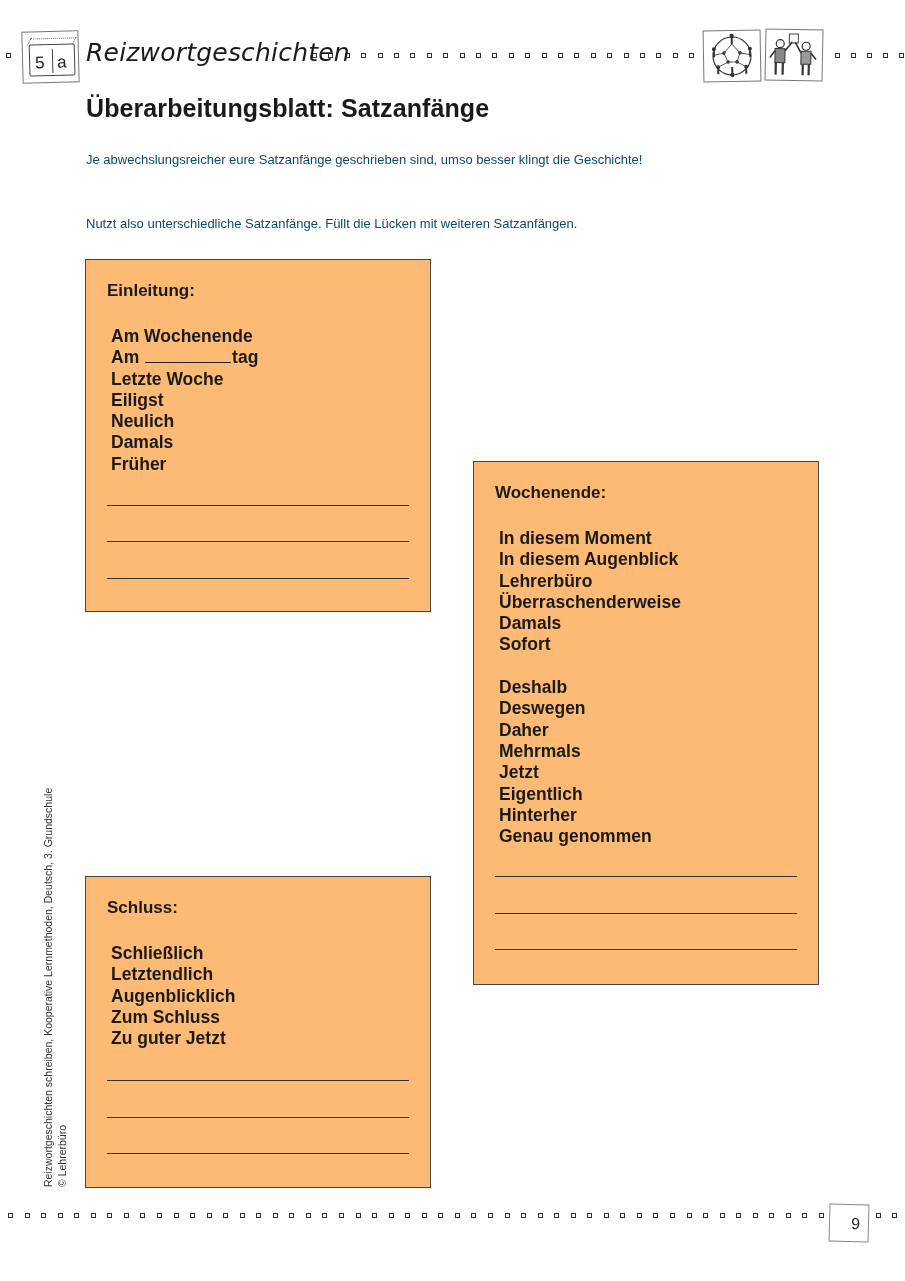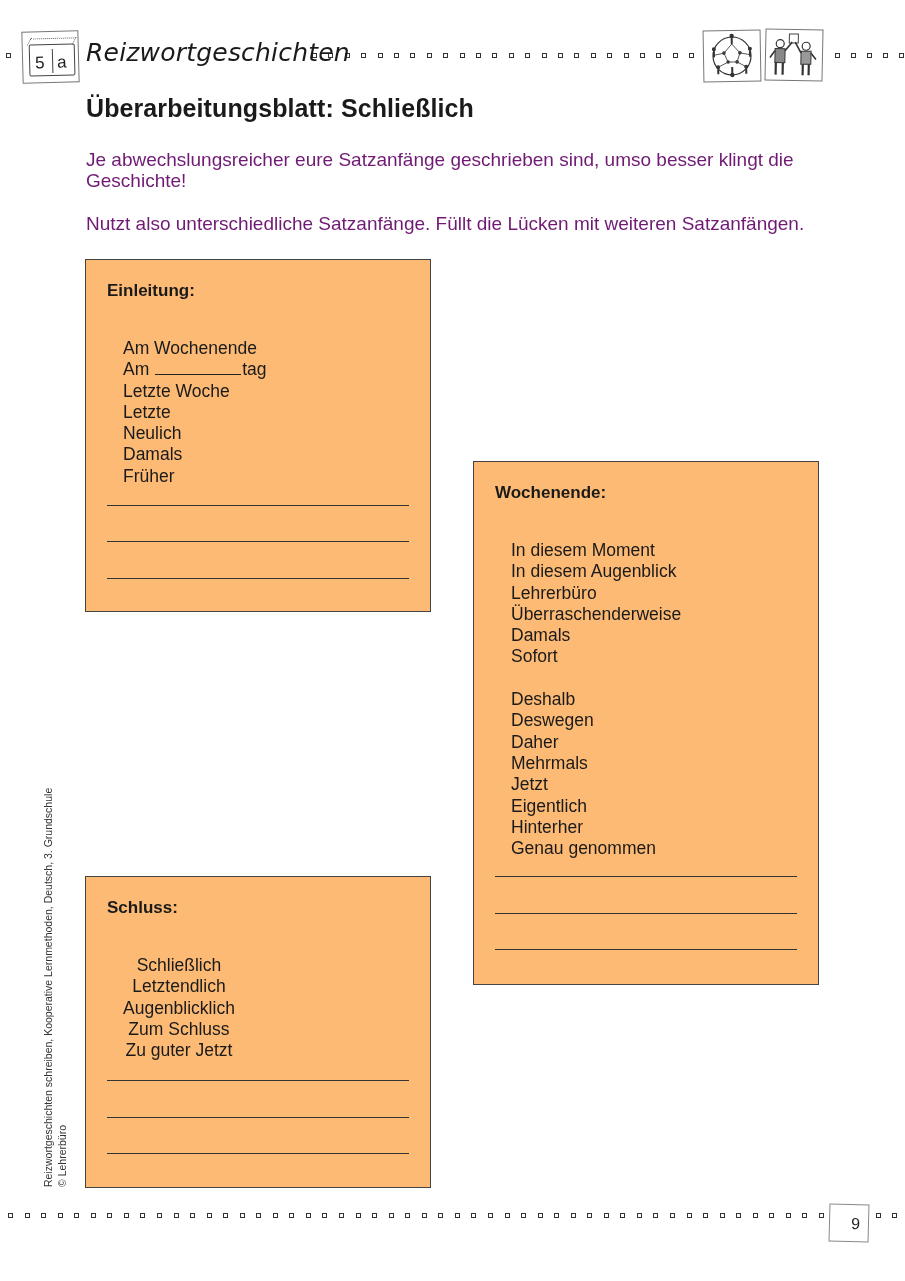--- a/index.html
+++ b/index.html
@@ -8,24 +8,24 @@
   .abs { position:absolute; }
   .dot { position:absolute; width:5px; height:5px; border:1.2px solid #333; box-sizing:border-box; background:#fff; }
   .header-title { left:86px; top:38px; font-family:"DejaVu Sans", sans-serif; font-style:italic; font-size:25px; letter-spacing:0.2px; color:#1a1a1a; }
   .badge-box { left:22px; top:31px; width:55px; height:50px; border:1px solid #777; transform:rotate(-1.5deg); background:#fff; }
   .badge-cube { position:absolute; left:6px; top:12px; width:44px; height:30px; border:1.2px solid #444; border-radius:2px; }
   .badge-cube:before { content:""; position:absolute; left:-1px; top:-7px; width:44px; height:6px; border:1px dotted #666; border-bottom:none; transform:skewX(-30deg); }
   .badge-num { position:absolute; top:8px; font-size:17px; color:#222; }
   .badge-sep { position:absolute; left:22px; top:4px; width:1px; height:24px; background:#444; }
   .pic { position:absolute; width:56px; height:50px; border:1px solid #777; background:#fff; }
   h1.title { position:absolute; left:86px; top:94px; margin:0; font-size:25px; font-weight:bold; color:#1a1a1a; letter-spacing:0.1px; }
-  .intro { position:absolute; left:86px; font-size:19px; line-height:21px; color:#701a75; width:720px; }
+  .intro { position:absolute; left:86px; font-size:13px; line-height:21px; color:#0c4a6e; width:720px; }
   .box { position:absolute; border:1.5px solid #444; box-sizing:border-box; background:#fdba74; }
   .box .heading { position:absolute; left:21px; font-size:17px; font-weight:bold; }
-  .box .items { position:absolute; left:21px; font-size:17.5px; line-height:21.3px; margin:16px; padding:0; list-style:none; }
+  .box .items { position:absolute; left:21px; font-size:17.5px; line-height:21.3px; margin:4px; padding:0; list-style:none;font-weight:bold; }
   .box .items li { white-space:nowrap; }
   .box .items li.gap { height:21.3px; }
   .blank { display:inline-block; width:86px; border-bottom:1.2px solid #222; height:14px; margin:0 1px; vertical-align:baseline; }
   .writeline { position:absolute; left:21px; width:302px; height:0; border-top:1.5px solid #333; background:transparent; outline:none; }
   .side { position:absolute; left:41px; top:1187px; transform-origin:0 0; transform:rotate(-90deg); font-size:10.5px; color:#333; line-height:14px; white-space:nowrap; }
   .pagebox { left:829px; top:1204px; width:38px; height:36px; border:1px solid #888; transform:rotate(1.5deg); background:#fff; }
   .pagenum { position:absolute; right:8px; top:10px; font-size:16px; color:#222; }
 </style>
 </head>
 <body>
@@ -103,31 +103,31 @@
     <path d="M9 19 h10 v14 h-10 z" fill="#888" stroke="#333" stroke-width="1"></path>
     <path d="M10 33 v12 M17 33 v12" stroke="#333" stroke-width="2.2"></path>
     <path d="M19 21 L26 12 M9 21 L4 28" stroke="#333" stroke-width="1.6"></path>
     <circle cx="40" cy="16" r="4" fill="none" stroke="#333" stroke-width="1.2"></circle>
     <path d="M35 21 h10 v13 h-10 z" fill="#999" stroke="#333" stroke-width="1"></path>
     <path d="M37 34 v11 M43 34 v11" stroke="#333" stroke-width="2.2"></path>
     <path d="M35 23 L29 12 M45 23 L50 29" stroke="#333" stroke-width="1.6"></path>
   </svg>
 </div>
 
-<h1 class="title">Überarbeitungsblatt: Schließlich</h1>
+<h1 class="title">Überarbeitungsblatt: Satzanfänge</h1>
 <div class="intro" style="top:149px;">Je abwechslungsreicher eure Satzanfänge geschrieben sind, umso besser klingt die Geschichte!</div>
 <div class="intro" style="top:213px;">Nutzt also unterschiedliche Satzanfänge. Füllt die Lücken mit weiteren Satzanfängen.</div>
 
 <div class="box" style="left:85px; top:259px; width:346px; height:353px;">
   <div class="heading" style="top:21px;">Einleitung:</div>
   <ul class="items" style="top:62px;">
     <li>Am Wochenende</li>
     <li><span>Am</span> <span class="blank"></span><span>tag</span></li>
     <li>Letzte Woche</li>
-    <li>Letzte</li>
+    <li>Eiligst</li>
     <li>Neulich</li>
     <li>Damals</li>
     <li>Früher</li>
   </ul>
   <div class="writeline" style="top:245px;"></div>
   <div class="writeline" style="top:281px;"></div>
   <div class="writeline" style="top:318px;"></div>
 </div>
 
 <div class="box" style="left:473px; top:461px; width:346px; height:524px;">
@@ -149,21 +149,21 @@
     <li>Hinterher</li>
     <li>Genau genommen</li>
   </ul>
   <div class="writeline" style="top:414px;"></div>
   <div class="writeline" style="top:451px;"></div>
   <div class="writeline" style="top:487px;"></div>
 </div>
 
 <div class="box" style="left:85px; top:876px; width:346px; height:312px;">
   <div class="heading" style="top:21px;">Schluss:</div>
-  <ul class="items" style="top:62px;text-align:center;">
+  <ul class="items" style="top:62px;">
     <li>Schließlich</li>
     <li>Letztendlich</li>
     <li>Augenblicklich</li>
     <li>Zum Schluss</li>
     <li>Zu guter Jetzt</li>
   </ul>
   <div class="writeline" style="top:203px;"></div>
   <div class="writeline" style="top:240px;"></div>
   <div class="writeline" style="top:276px;"></div>
 </div>

